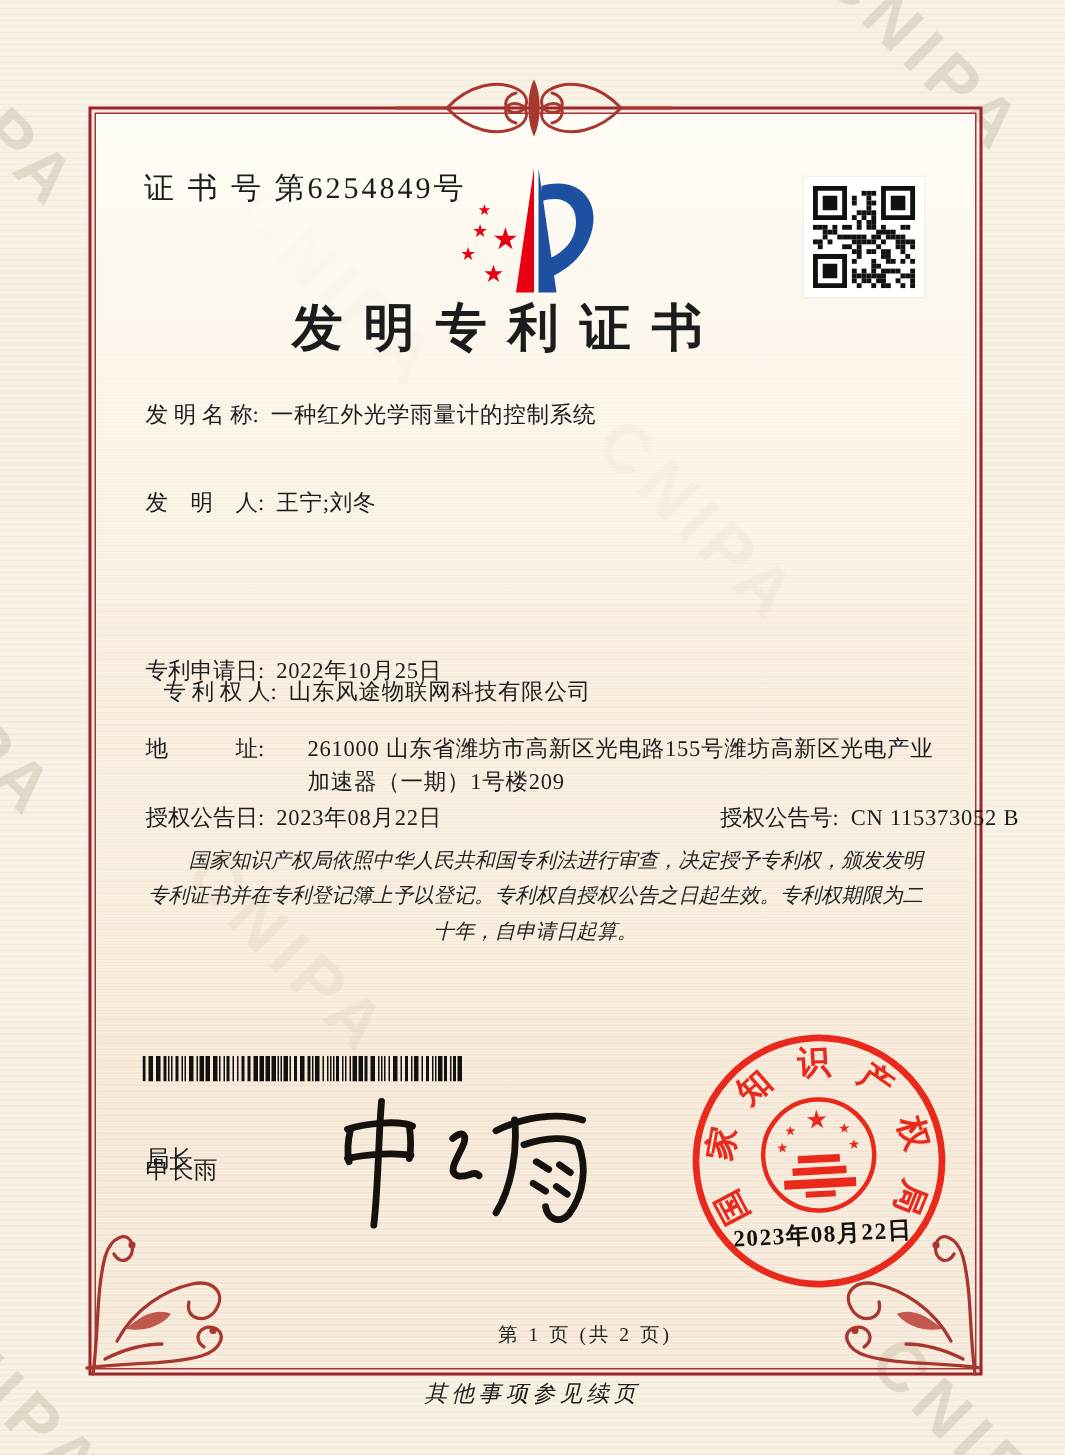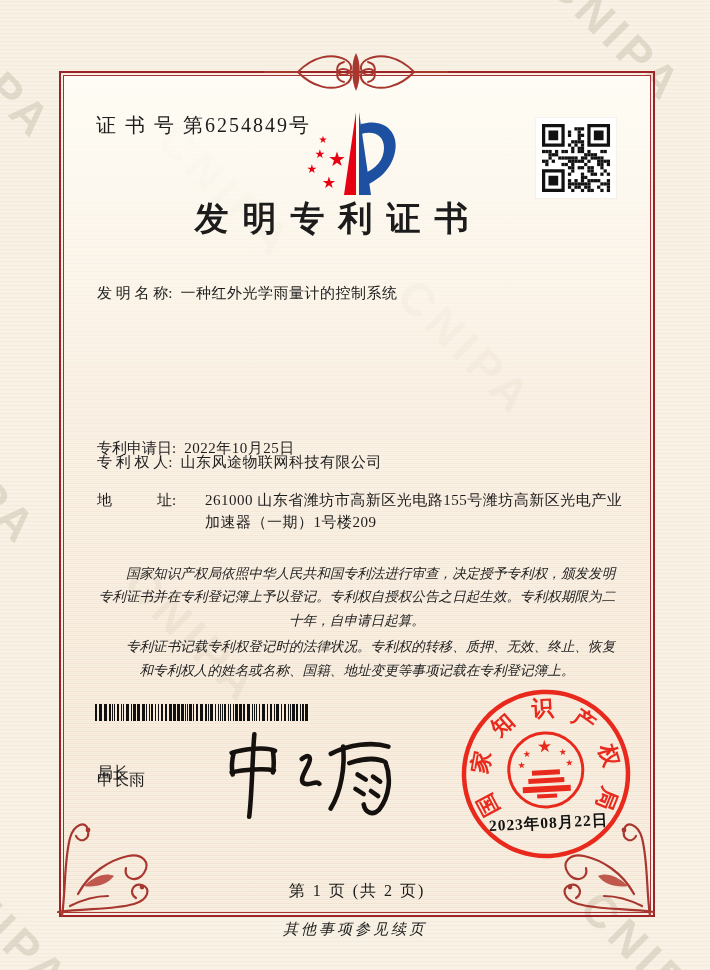--- a/index.html
+++ b/index.html
@@ -55,21 +55,21 @@
   .signer-title{ position:absolute; left:97px; top:763px; font-size:16px;
     font-family:Liberation Serif, serif; }
   .signer-name{ position:absolute; left:97px; top:770px; font-size:16px;
     font-family:"Liberation Sans","DejaVu Sans",sans-serif; }
   .signature{ position:absolute; left:213px; top:726px; width:190px; height:98px; }
   .seal{ position:absolute; left:458px; top:686px; width:176px; height:176px; transform:rotate(-3deg); }
   .seal-date{
     position:absolute; left:0; top:127px; width:176px; text-align:center;
     font-size:15.5px; font-weight:bold; color:#111; letter-spacing:1px;
   }
-  .page-info{ position:absolute; left:59px; top:881px; width:596px; text-align:center; font-size:16px; letter-spacing:2px; }
+  .page-info{ position:absolute; left:59px; top:881px; width:596px; text-align:center; font-size:13px; letter-spacing:2px;padding-left:33px; }
   .bottom-note{ position:absolute; left:0; top:920px; width:710px; text-align:center;
     font-size:15px; font-style:italic; letter-spacing:3px; }
 </style>
 </head>
 <body>
 
 <div class="page">
 
   <span class="watermark" style="left:-55px; top:-8px;">CNIPA</span>
   <span class="watermark" style="left:575px; top:-45px;">CNIPA</span>
@@ -257,37 +257,45 @@
       <rect x="35.160000000000004" y="70.80000000000001" width="3.24" height="3.24" fill="#111"></rect>
       <rect x="44.88" y="70.80000000000001" width="3.24" height="3.24" fill="#111"></rect>
       <rect x="51.36" y="70.80000000000001" width="3.24" height="3.24" fill="#111"></rect>
       <rect x="54.6" y="70.80000000000001" width="3.24" height="3.24" fill="#111"></rect>
       <rect x="64.32000000000001" y="70.80000000000001" width="3.24" height="3.24" fill="#111"></rect>
       <rect x="70.80000000000001" y="70.80000000000001" width="3.24" height="3.24" fill="#111"></rect>
     </svg>
 
   <div class="title">发明专利证书</div>
 
-  <div class="field-row" style="top:282px;text-align:right;">
+  <div class="field-row" style="top:266px;text-align:right;">
     <span class="lbl">发 明 名 称:</span><span class="val">一种红外光学雨量计的控制系统</span>
+  </div>
+  <div class="field-row" style="top:325px;">
+    <span class="lbl">发　明　人:</span><span class="val">王宁;刘冬</span>
   </div>
   <div class="field-row" style="top:409px;margin-top:28px;">
     <span class="lbl">专利申请日:</span><span class="val">2022年10月25日</span>
   </div>
-  <div class="field-row" style="top:451px;">
+  <div class="field-row" style="top:451px;margin-left:12px;">
     <span class="lbl">专 利 权 人:</span><span class="val">山东风途物联网科技有限公司</span>
   </div>
   <div class="field-row addr-row" style="top:489px;text-decoration:underline;">
     <span class="lbl">地　　　址:</span>
     <span class="val-block">261000 山东省潍坊市高新区光电路155号潍坊高新区光电产业加速器（一期）1号楼209</span>
   </div>
+  <div class="field-row" style="top:535px; width:530px;">
+    <span class="lbl">授权公告日:</span><span class="val">2023年08月22日</span>
+    <span class="grant-col2">
+      <span class="lbl">授权公告号:</span><span class="val">CN 115373052 B</span>
+    </span>
+  </div>
 
   <div class="paragraphs">
     <p>国家知识产权局依照中华人民共和国专利法进行审查，决定授予专利权，颁发发明专利证书并在专利登记簿上予以登记。专利权自授权公告之日起生效。专利权期限为二十年，自申请日起算。</p>
-    <p>专利证书记载专利权登记时的法律状况。专利权的转移、质押、无效、终止、恢复和专利权人的姓名或名称、国籍、地址变更等事项记载在专利登记簿上。</p>
   </div>
 
   <svg class="barcode" id="barcode-svg" viewBox="0 0 214 17" preserveAspectRatio="none">
       <rect x="0" y="0" width="2" height="17" fill="#111"></rect>
       <rect x="4" y="0" width="3" height="17" fill="#111"></rect>
       <rect x="9" y="0" width="3" height="17" fill="#111"></rect>
       <rect x="14" y="0" width="2" height="17" fill="#111"></rect>
       <rect x="17" y="0" width="1" height="17" fill="#111"></rect>
       <rect x="19" y="0" width="1" height="17" fill="#111"></rect>
       <rect x="22" y="0" width="2" height="17" fill="#111"></rect>

